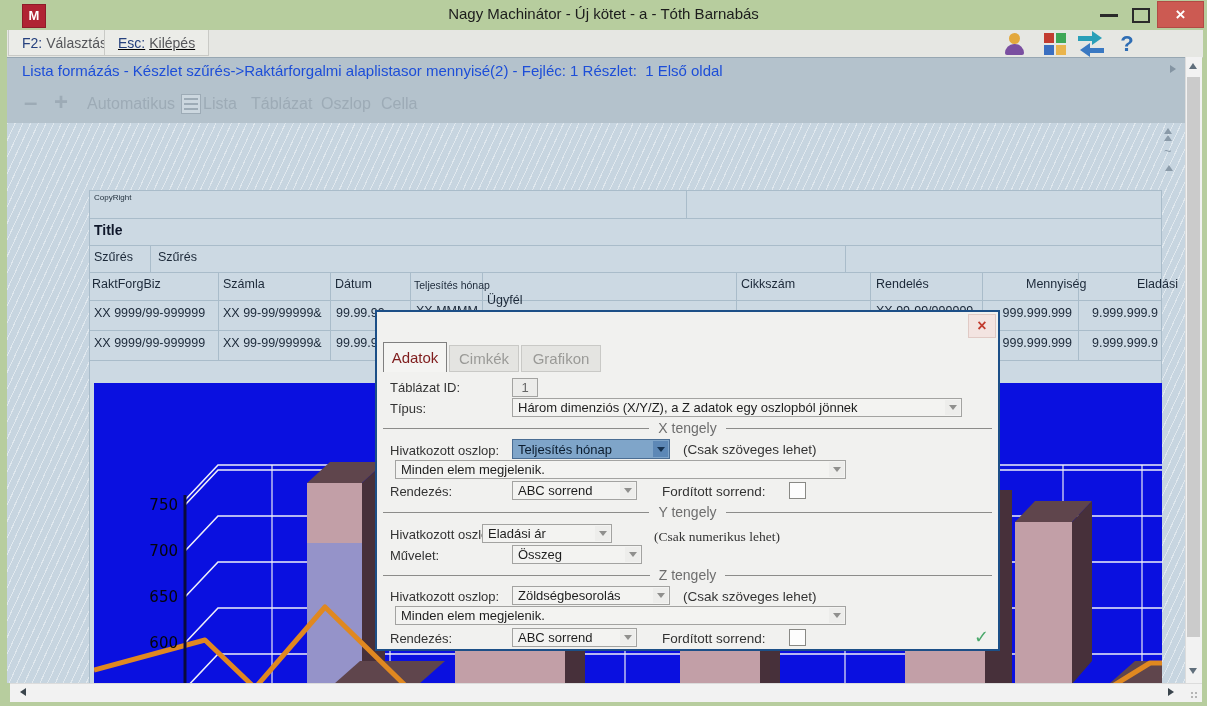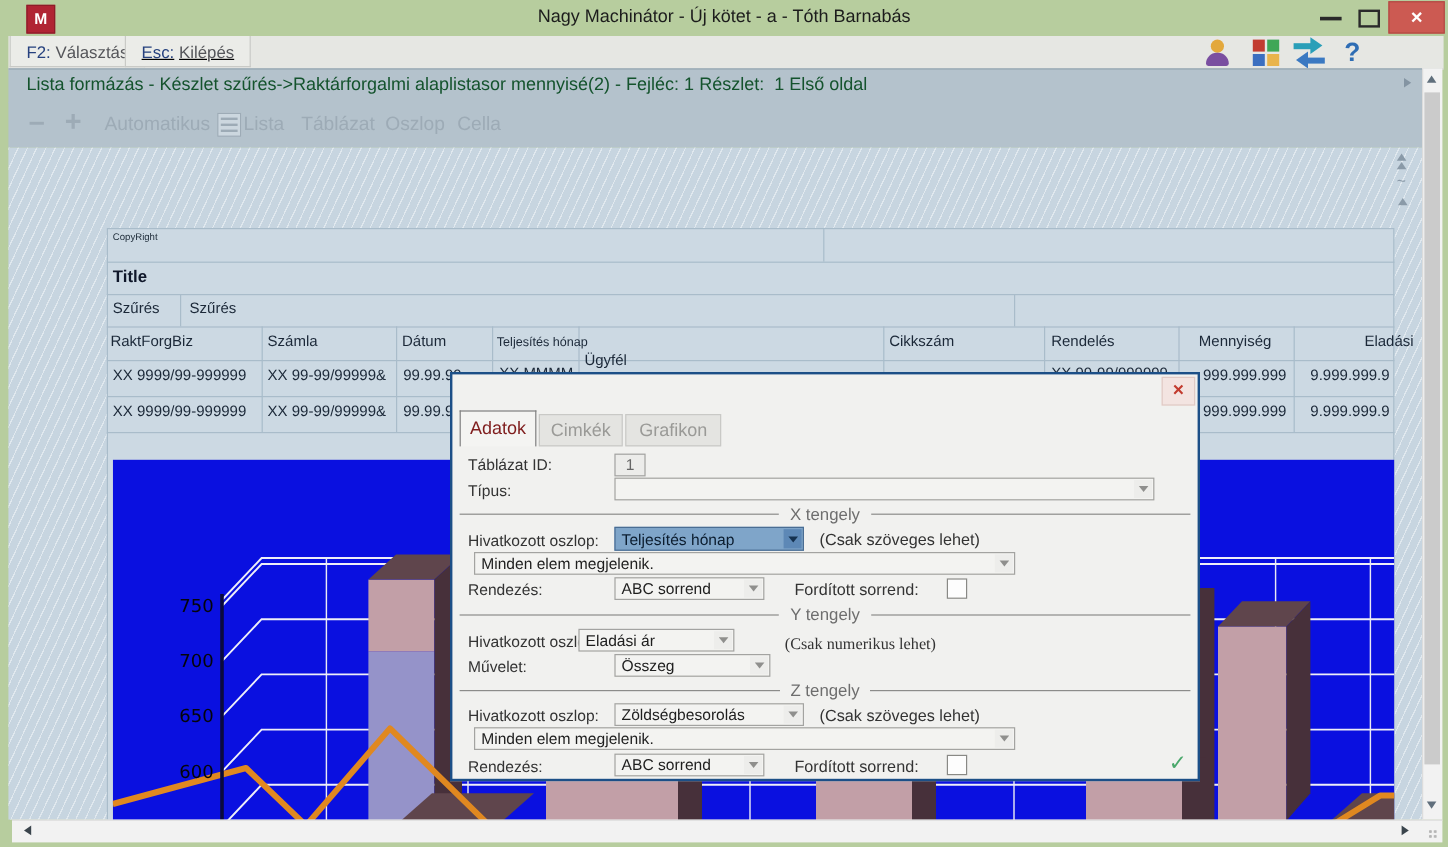--- a/index.html
+++ b/index.html
@@ -26,21 +26,21 @@
   .person .head{position:absolute;left:5px;top:0;width:11px;height:11px;border-radius:50%;background:#e3a83c;}
   .person .pbody{position:absolute;left:1px;top:11px;width:19px;height:11px;border-radius:9px 9px 2px 2px;background:#7a4fa0;}
   .apps{display:grid;grid-template-columns:10px 10px;grid-template-rows:10px 10px;gap:2px;}
   .apps span{display:block;}
   .swap{position:relative;width:26px;height:22px;}
   .sbar{position:absolute;height:5px;}
   .stri{position:absolute;width:0;height:0;border-top:7px solid transparent;border-bottom:7px solid transparent;}
   #help-q{color:#2e6db4;font-size:22px;font-weight:bold;}
   
   #headerbar{left:7px;top:57px;width:1178px;height:28px;background:#b4c2cc;border-top:1px solid #97a7b2;}
-  #header-title{left:22px;top:62px;font-size:15px;color:#14532d;white-space:pre;}
+  #header-title{left:22px;top:62px;font-size:15px;color:#1d4ed8;white-space:pre;}
   #fmt-toolbar{left:7px;top:85px;width:1178px;height:38px;background:#b4c2cc;}
   .fmt{color:#9dabb6;font-size:16px;top:95px;white-space:nowrap;}
   .fmt-sym{color:#9dabb6;font-weight:bold;font-size:24px;top:88px;}
   #list-icon{left:181px;top:94px;width:18px;height:18px;background:#ccd7df;border:1px solid #9dabb6;}
   #list-icon i{display:block;height:2px;background:#9dabb6;margin:3px 2px 0 2px;}
   
   #workarea{left:7px;top:123px;width:1178px;height:560px;background-color:#c7d5e0;
     background-image:repeating-linear-gradient(115deg,rgba(255,255,255,.45) 0px,rgba(255,255,255,.45) 1px,transparent 1px,transparent 7px);}
   #page{left:89px;top:190px;width:1073px;height:494px;background:#ccd9e3;border:1px solid #a9bcca;box-sizing:border-box;}
   .hl{background:#a9bcca;height:1px;}
@@ -178,21 +178,21 @@
 <div class="abs cell-t" style="left:94px;top:250px;">Szűrés</div>
 <div class="abs cell-t" style="left:158px;top:250px;">Szűrés</div>
 
 <div class="abs cell-t" style="left:92px;top:277px;">RaktForgBiz</div>
 <div class="abs cell-t" style="left:223px;top:277px;">Számla</div>
 <div class="abs cell-t" style="left:335px;top:277px;">Dátum</div>
 <div class="abs cell-t" style="left:414px;top:279px;font-size:10.5px;">Teljesítés hónap</div>
 <div class="abs cell-t" style="left:487px;top:277px;margin-top:16px;">Ügyfél</div>
 <div class="abs cell-t" style="left:741px;top:277px;">Cikkszám</div>
 <div class="abs cell-t" style="left:876px;top:277px;">Rendelés</div>
-<div class="abs cell-t" style="left:999px;top:277px;">Mennyiség</div>
+<div class="abs cell-t" style="left:1026px;top:277px;">Mennyiség</div>
 <div class="abs cell-t num" style="left:1080px;top:277px;width:98px;">Eladási</div>
 
 <div class="abs cell-t" style="left:94px;top:306px;">XX 9999/99-999999</div>
 <div class="abs cell-t" style="left:223px;top:306px;">XX 99-99/99999&amp;</div>
 <div class="abs cell-t" style="left:336px;top:306px;">99.99.99</div>
 <div class="abs cell-t" style="left:416px;top:304px;">XX MMMM</div>
 <div class="abs cell-t" style="left:876px;top:304px;">XX 99-99/999999</div>
 <div class="abs cell-t num" style="left:985px;top:306px;width:87px;">999.999.999</div>
 <div class="abs cell-t num" style="left:1080px;top:306px;width:78px;">9.999.999.9</div>
 
@@ -269,20 +269,21 @@
 </div>
 <div class="abs dtab inactive" style="left:521px;top:345px;width:80px;height:27px;z-index:51;">
   <span>Grafikon</span>
 </div>
 
 <div class="abs dlabel" style="left:390px;top:380px;z-index:51;">Táblázat ID:</div>
 <div class="abs idbox" style="left:512px;top:378px;width:26px;height:19px;z-index:51;">1</div>
 
 <div class="abs dlabel" style="left:390px;top:401px;z-index:51;">Típus:</div>
 <div class="abs select" style="left:512px;top:398px;width:450px;height:19px;z-index:51;">
+  <span>Három dimenziós (X/Y/Z), a Z adatok egy oszlopból jönnek</span>
   <span class="sel-arrow"></span>
 </div>
 
 <div class="abs axis-sep" style="left:383px;top:421px;width:609px;z-index:51;">
   <span class="sep-line"></span>
     <span class="sep-text">X tengely</span>
     <span class="sep-line"></span>
 </div>
 <div class="abs dlabel" style="left:390px;top:443px;z-index:51;">Hivatkozott oszlop:</div>
 <div class="abs select focused" style="left:512px;top:439px;width:158px;height:20px;z-index:51;">

